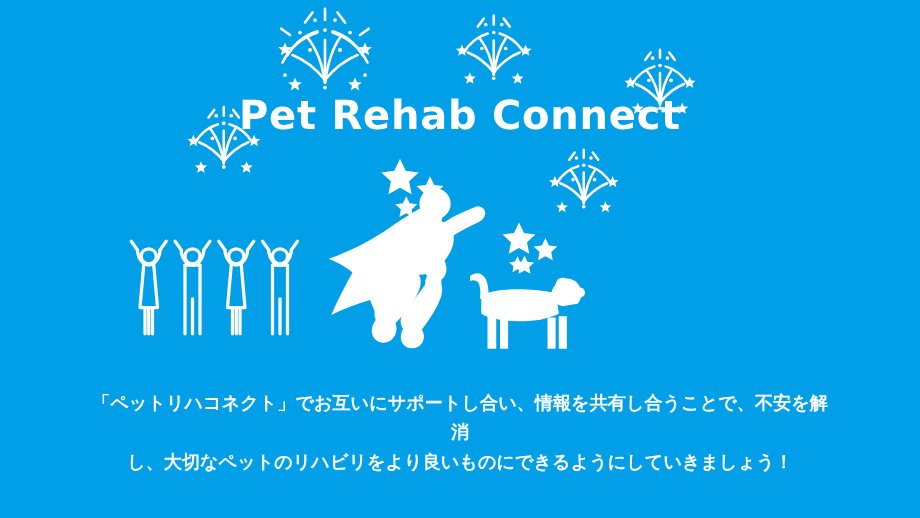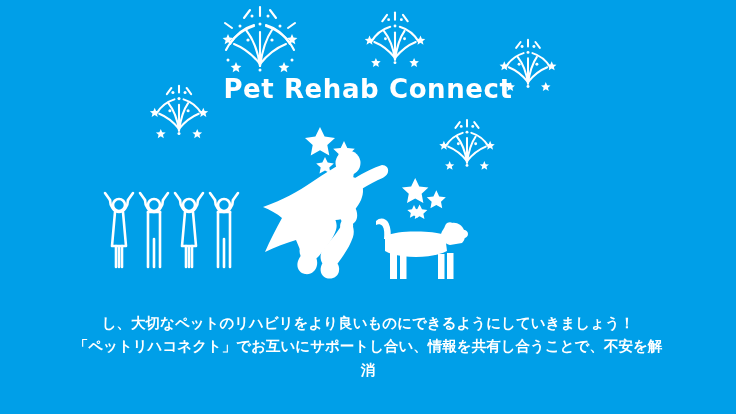--- a/index.html
+++ b/index.html
@@ -21,21 +21,21 @@
 
   
   #title {
     position: absolute;
     left: 0;
     top: 76px;
     width: 736px;
     text-align: center;
     color: #ffffff;
     font-family: "DejaVu Sans", sans-serif;
-    font-size: 26px;
+    font-size: 32px;
     font-weight: bold;
     letter-spacing: 0.6px;
     line-height: 1;
     white-space: nowrap;
     z-index: 6;
   }
 
   
   #caption {
     position: absolute;
@@ -408,17 +408,17 @@
         <path d="M132 84 h13 v50 h-13 z"></path>
         <path d="M150 82 h13 v52 h-13 z"></path>
 
         <path d="M36 80 h14 v54 h-14 z"></path>
         <path d="M56 84 h13 v50 h-13 z"></path>
       </g>
     </svg>
   </div>
 
   <div id="caption">
+    <span class="cap-line">「ペットリハコネクト」でお互いにサポートし合い、情報を共有し合うことで、不安を解消</span>
     <span class="cap-line">し、大切なペットのリハビリをより良いものにできるようにしていきましょう！</span>
-    <span class="cap-line">「ペットリハコネクト」でお互いにサポートし合い、情報を共有し合うことで、不安を解消</span>
   </div>
 
 </div>
 
 </body></html>

